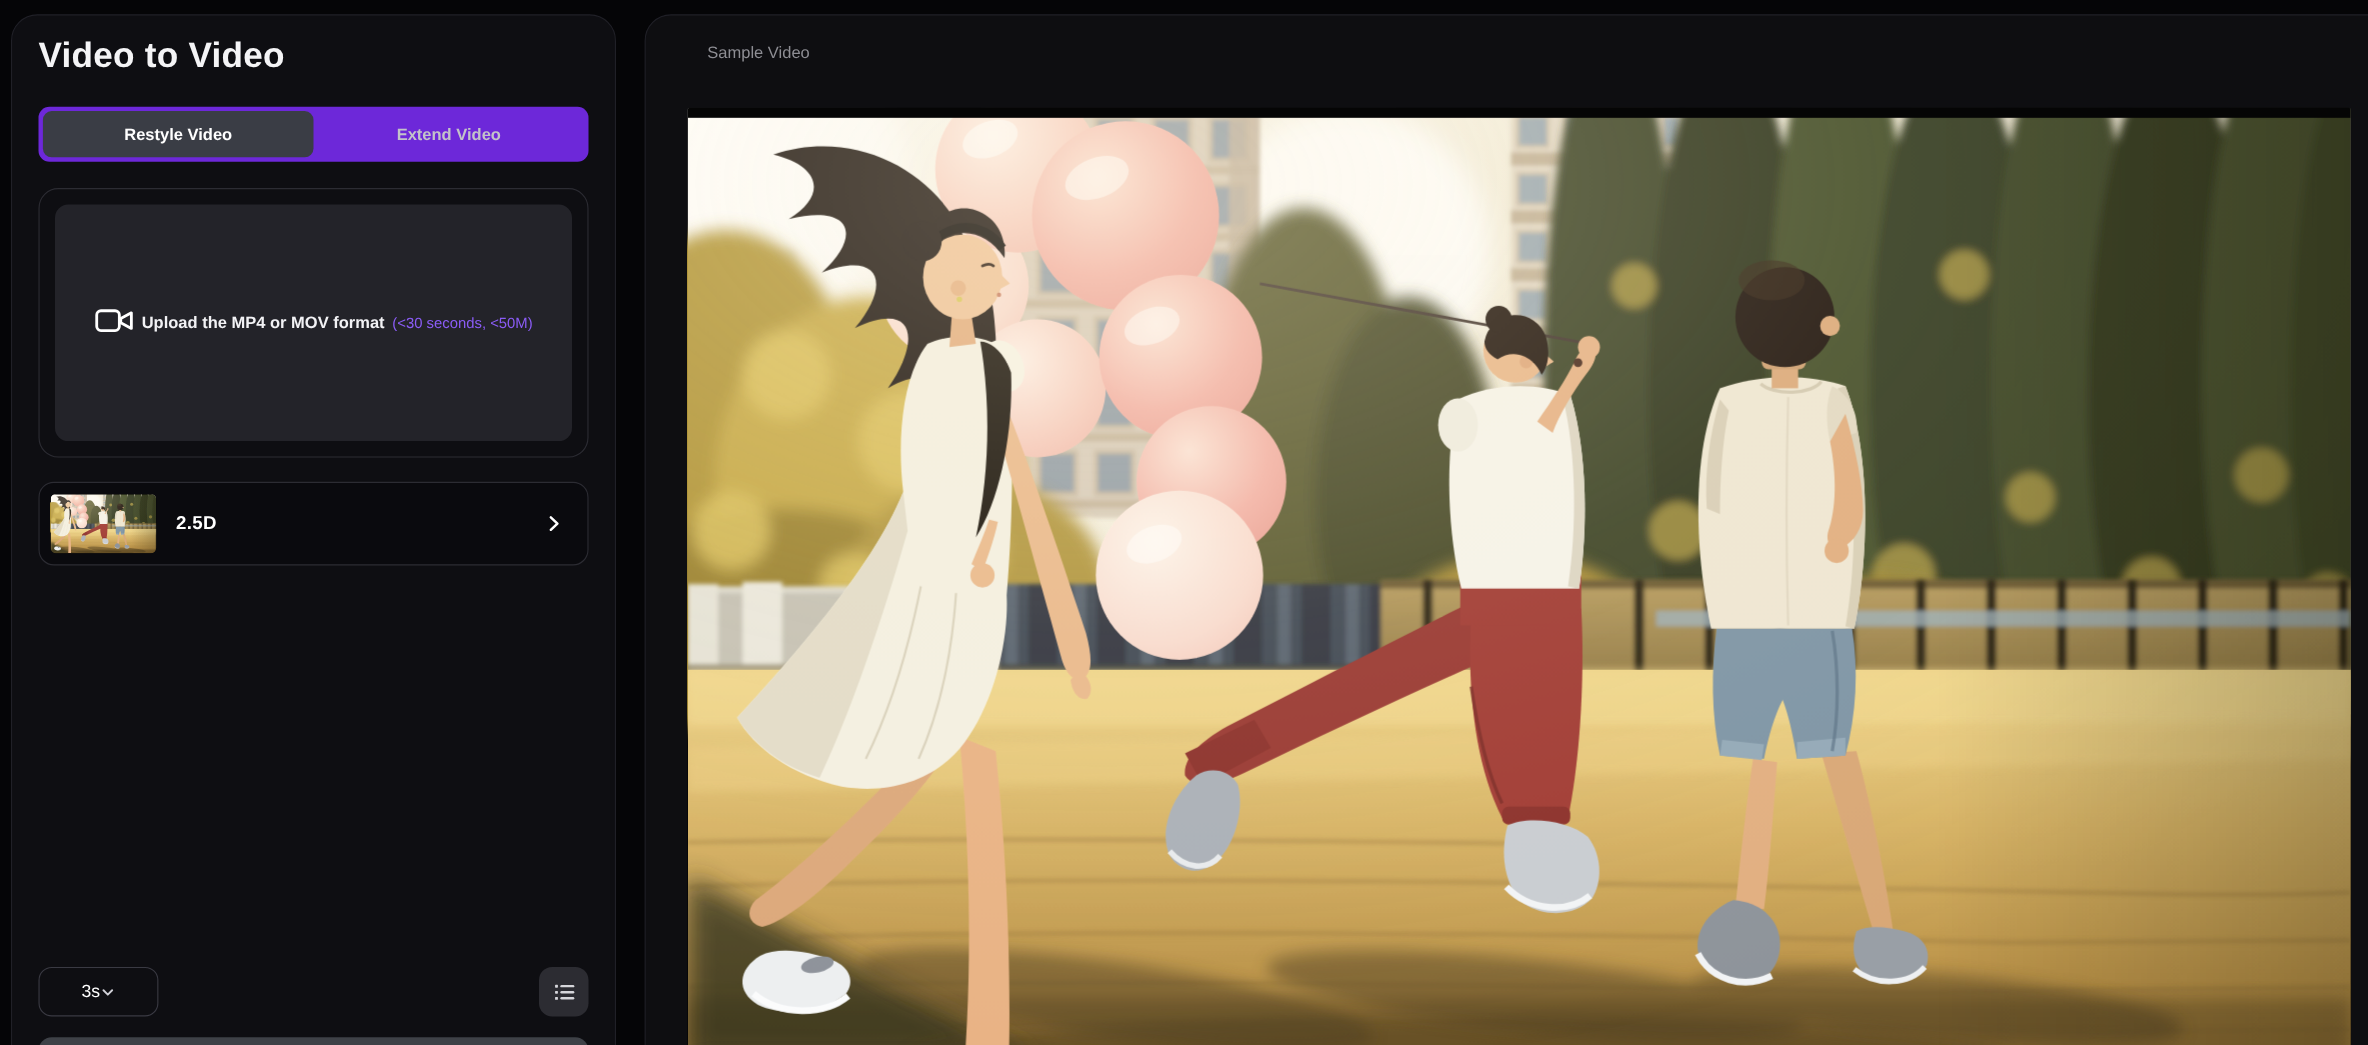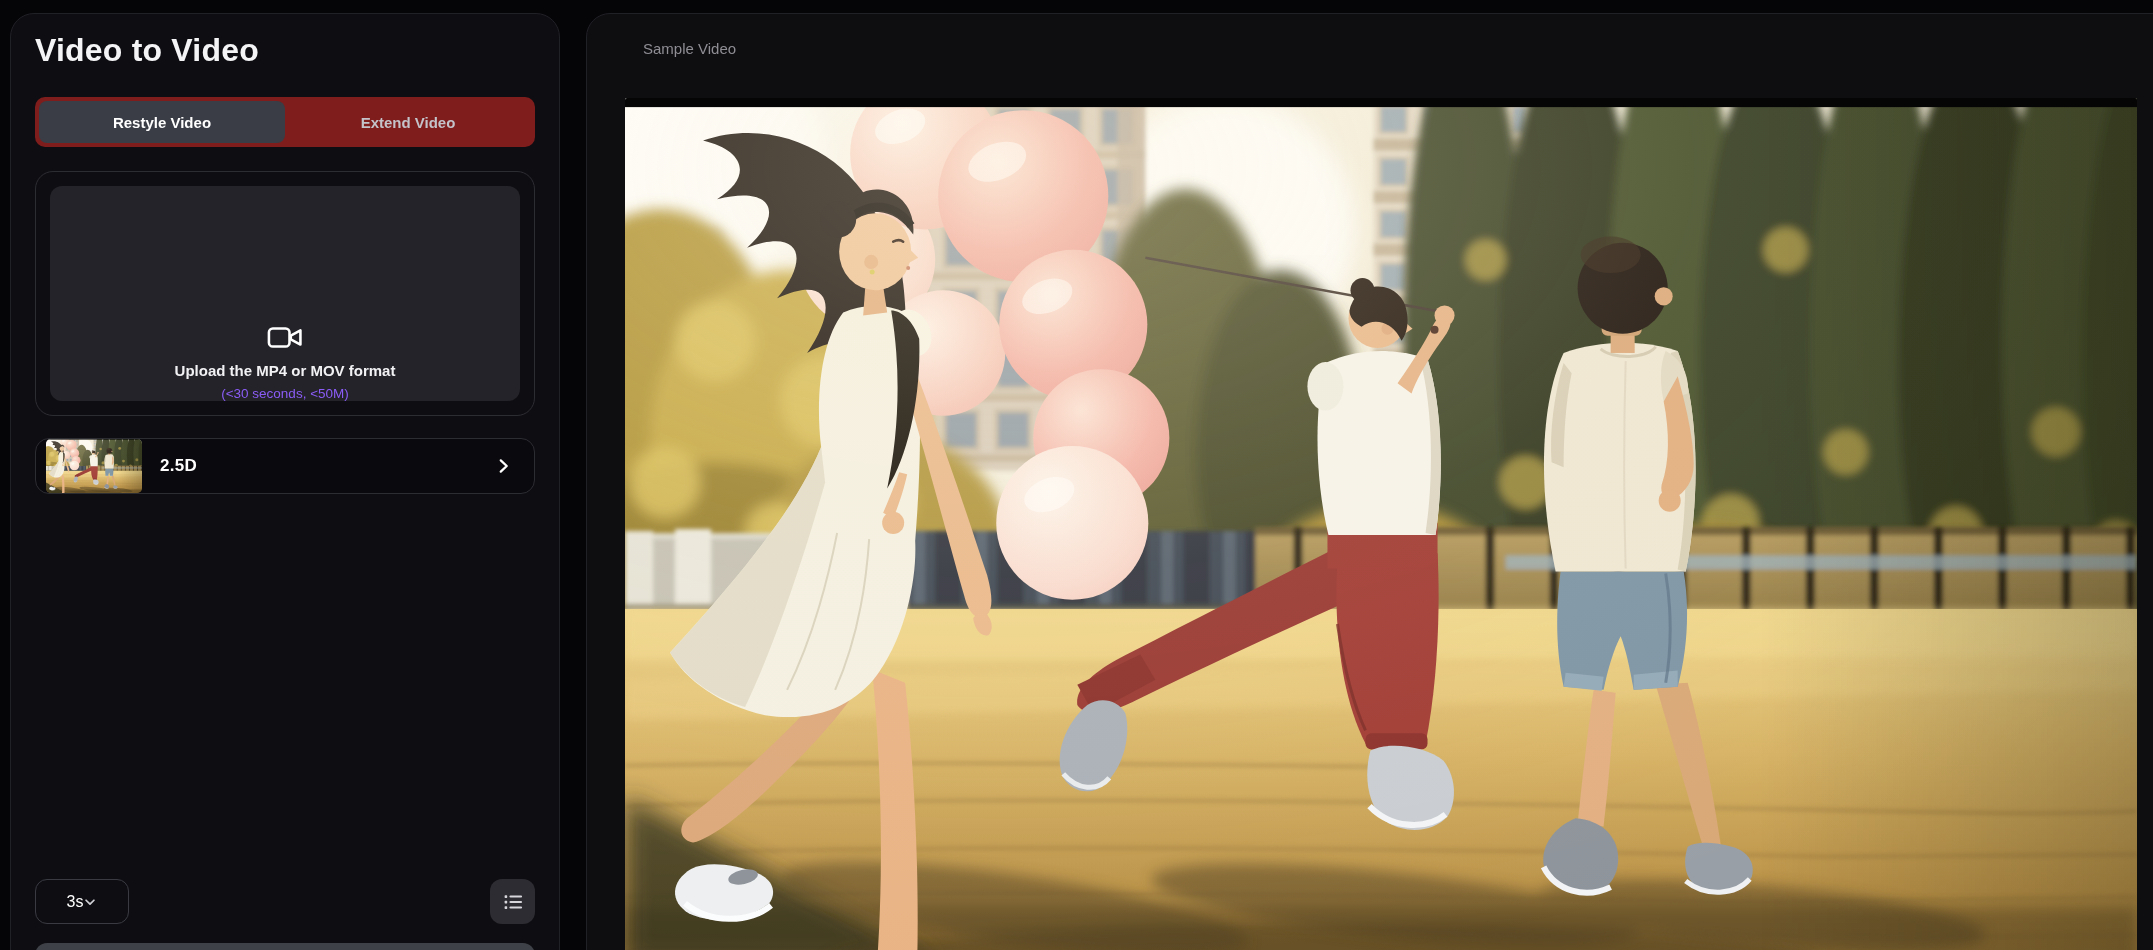--- a/index.html
+++ b/index.html
@@ -10,39 +10,39 @@
   }
   .defs-holder{position:absolute;width:0;height:0;overflow:hidden;}
 
   
   .sidebar{
     position:absolute;left:10px;top:13px;width:550px;height:990px;
     background:#0e0e12;border:1px solid #202027;border-radius:24px;
     box-sizing:border-box;padding:10px 24px 0;
   }
   .panel-title{margin:8px 0 0 0;font-size:32px;font-weight:700;color:#f4f4f6;letter-spacing:.2px;}
-  .tabs{margin-top:28px;height:50px;background:#7f1d1d;border-radius:10px;padding:4px;display:flex;box-sizing:border-box;}
+  .tabs{margin-top:28px;height:50px;background:#6d28d9;border-radius:10px;padding:4px;display:flex;box-sizing:border-box;}
   .tab{flex:1;border:none;background:transparent;color:#c3c3c9;font-size:15px;font-weight:600;
        border-radius:8px;font-family:inherit;cursor:pointer;}
   .tab.active{background:#3a3d45;color:#ffffff;}
   .upload-outer{margin-top:24px;height:245px;border:1px solid #2c2c33;border-radius:18px;
        padding:14px;box-sizing:border-box;cursor:pointer;}
-  .upload-inner{height:100%;background:#232329;border-radius:12px;display:flex;flex-direction:column;
-       align-items:center;justify-content:flex-end;gap:7px;}
+  .upload-inner{height:100%;background:#232329;border-radius:12px;display:flex;flex-direction:row;
+       align-items:center;justify-content:center;gap:7px;}
   .cam{width:36px;height:27px;margin-bottom:4px;}
   .u-title{font-size:15px;font-weight:600;color:#f2f2f5;}
   .u-sub{font-size:13.5px;color:#8b5cf6;}
   .style-label{margin-top:18px;font-size:18px;color:#e9e9ec;}
-  .style-row{margin-top:22px;height:56px;border:1px solid #2c2c33;border-radius:14px;background:#0a0a0e;
+  .style-row{margin-top:22px;height:76px;border:1px solid #2c2c33;border-radius:14px;background:#0a0a0e;
        display:flex;align-items:center;padding:0 22px 0 10px;gap:18px;box-sizing:border-box;cursor:pointer;}
   .thumb{width:96px;height:54px;border-radius:5px;overflow:hidden;flex:0 0 auto;background:#000;}
   .thumb svg{width:96px;height:54px;display:block;}
   .style-name{flex:1;font-size:17px;font-weight:700;color:#ffffff;letter-spacing:.3px;}
   .chev{width:18px;height:18px;flex:0 0 auto;}
-  .duration{position:absolute;left:24px;top:865px;width:94px;height:45px;border:1px solid #3a3a43;
+  .duration{position:absolute;left:24px;top:865px;width:109px;height:45px;border:1px solid #3a3a43;
        border-radius:12px;display:flex;align-items:center;justify-content:center;
        color:#fff;font-size:16px;cursor:pointer;background:transparent;box-sizing:border-box;}
   .list-btn{position:absolute;right:24px;top:865px;width:45px;height:45px;background:#2c2c32;border:none;
        border-radius:12px;display:flex;align-items:center;justify-content:center;cursor:pointer;}
   .list-btn svg{width:24px;height:24px;}
   .generate-bar{position:absolute;left:24px;right:24px;top:929px;height:44px;background:#3e4147;border-radius:12px;cursor:pointer;}
 
   
   .main-panel{
     position:absolute;left:586px;top:13px;width:1590px;height:990px;

